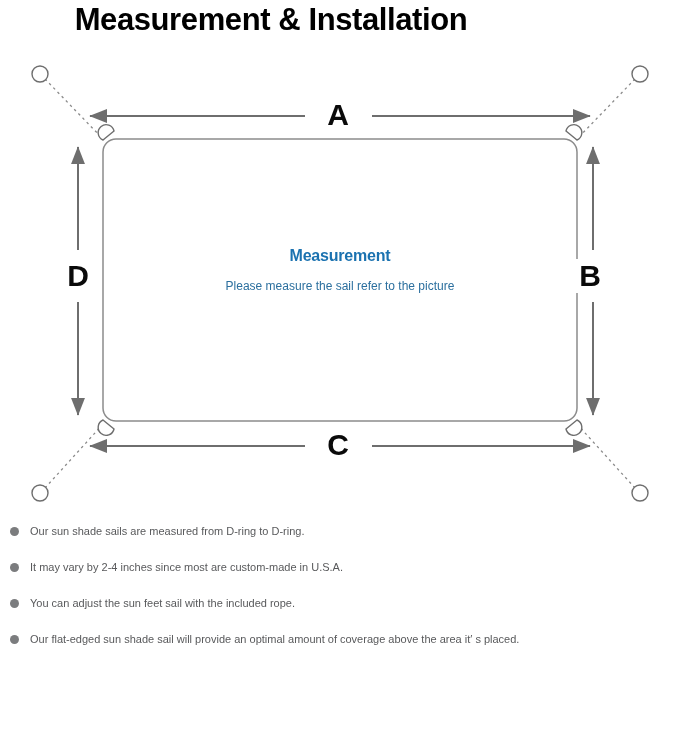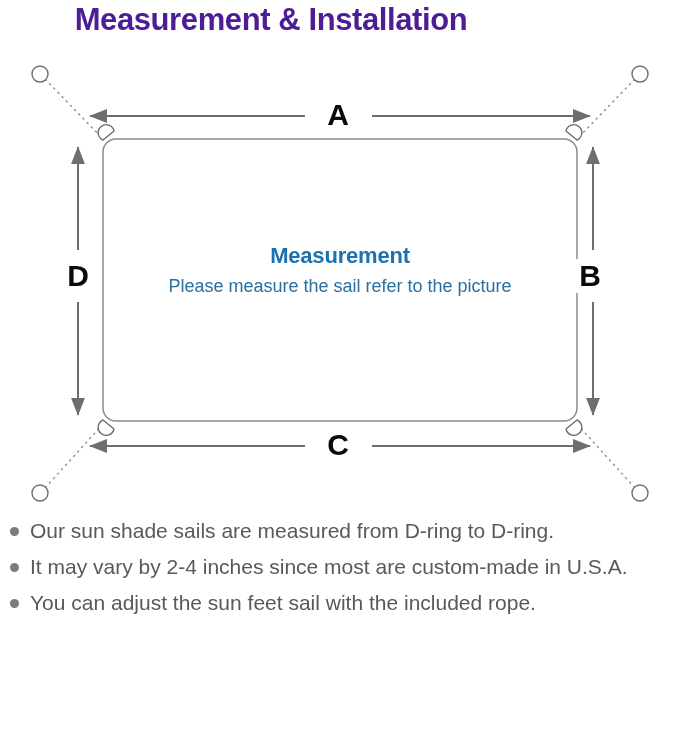--- a/index.html
+++ b/index.html
@@ -20,21 +20,21 @@
   
   #page-title {
     position: absolute;
     left: 0;
     top: 0;
     width: 542px;
     text-align: center;
     font-size: 31px;
     font-weight: bold;
     letter-spacing: -0.4px;
-    color: #4c1d95;
+    color: #000000;
     line-height: 40px;
     font-family: "Liberation Sans", sans-serif;
     white-space: nowrap;
   }
 
   
   #diagram {
     position: absolute;
     left: 0;
     top: 40px;
@@ -64,49 +64,49 @@
   
   #sail-label {
     position: absolute;
     left: 110px;
     top: 200px;
     width: 460px;
     text-align: center;
   }
   #sail-label-title {
     font-family: "Liberation Sans", sans-serif;
-    font-size: 22px;
+    font-size: 16px;
     font-weight: bold;
     color: #1b72b0;
     line-height: 32px;
     letter-spacing: -0.2px;
   }
   #sail-label-sub {
     font-family: "Liberation Sans", sans-serif;
-    font-size: 18px;
+    font-size: 12px;
     font-weight: normal;
     color: #2b6f9e;
     line-height: 24px;
     margin-top: 2px;
   }
 
   
   #notes {
     position: absolute;
     left: 0;
     top: 520px;
     width: 679px;
   }
   .note-item {
     position: relative;
     padding-left: 30px;
     padding-right: 6px;
     margin-bottom: 14px;
     font-family: "Liberation Sans", sans-serif;
-    font-size: 21px;
+    font-size: 11px;
     line-height: 22px;
     color: #58595b;
   }
   .note-bullet {
     position: absolute;
     left: 10px;
     top: 7px;
     width: 9px;
     height: 9px;
     border-radius: 50%;
@@ -192,13 +192,17 @@
     <span>Our sun shade sails are measured from D-ring to D-ring.</span>
   </div>
   <div class="note-item">
     <span class="note-bullet"></span>
     <span>It may vary by 2-4 inches since most are custom-made in U.S.A.</span>
   </div>
   <div class="note-item">
     <span class="note-bullet"></span>
     <span>You can adjust the sun feet sail with the included rope.</span>
   </div>
+  <div class="note-item">
+    <span class="note-bullet"></span>
+    <span>Our flat-edged sun shade sail will provide an optimal amount of coverage above the area it′ s placed.</span>
+  </div>
 </div>
 
 </body></html>

